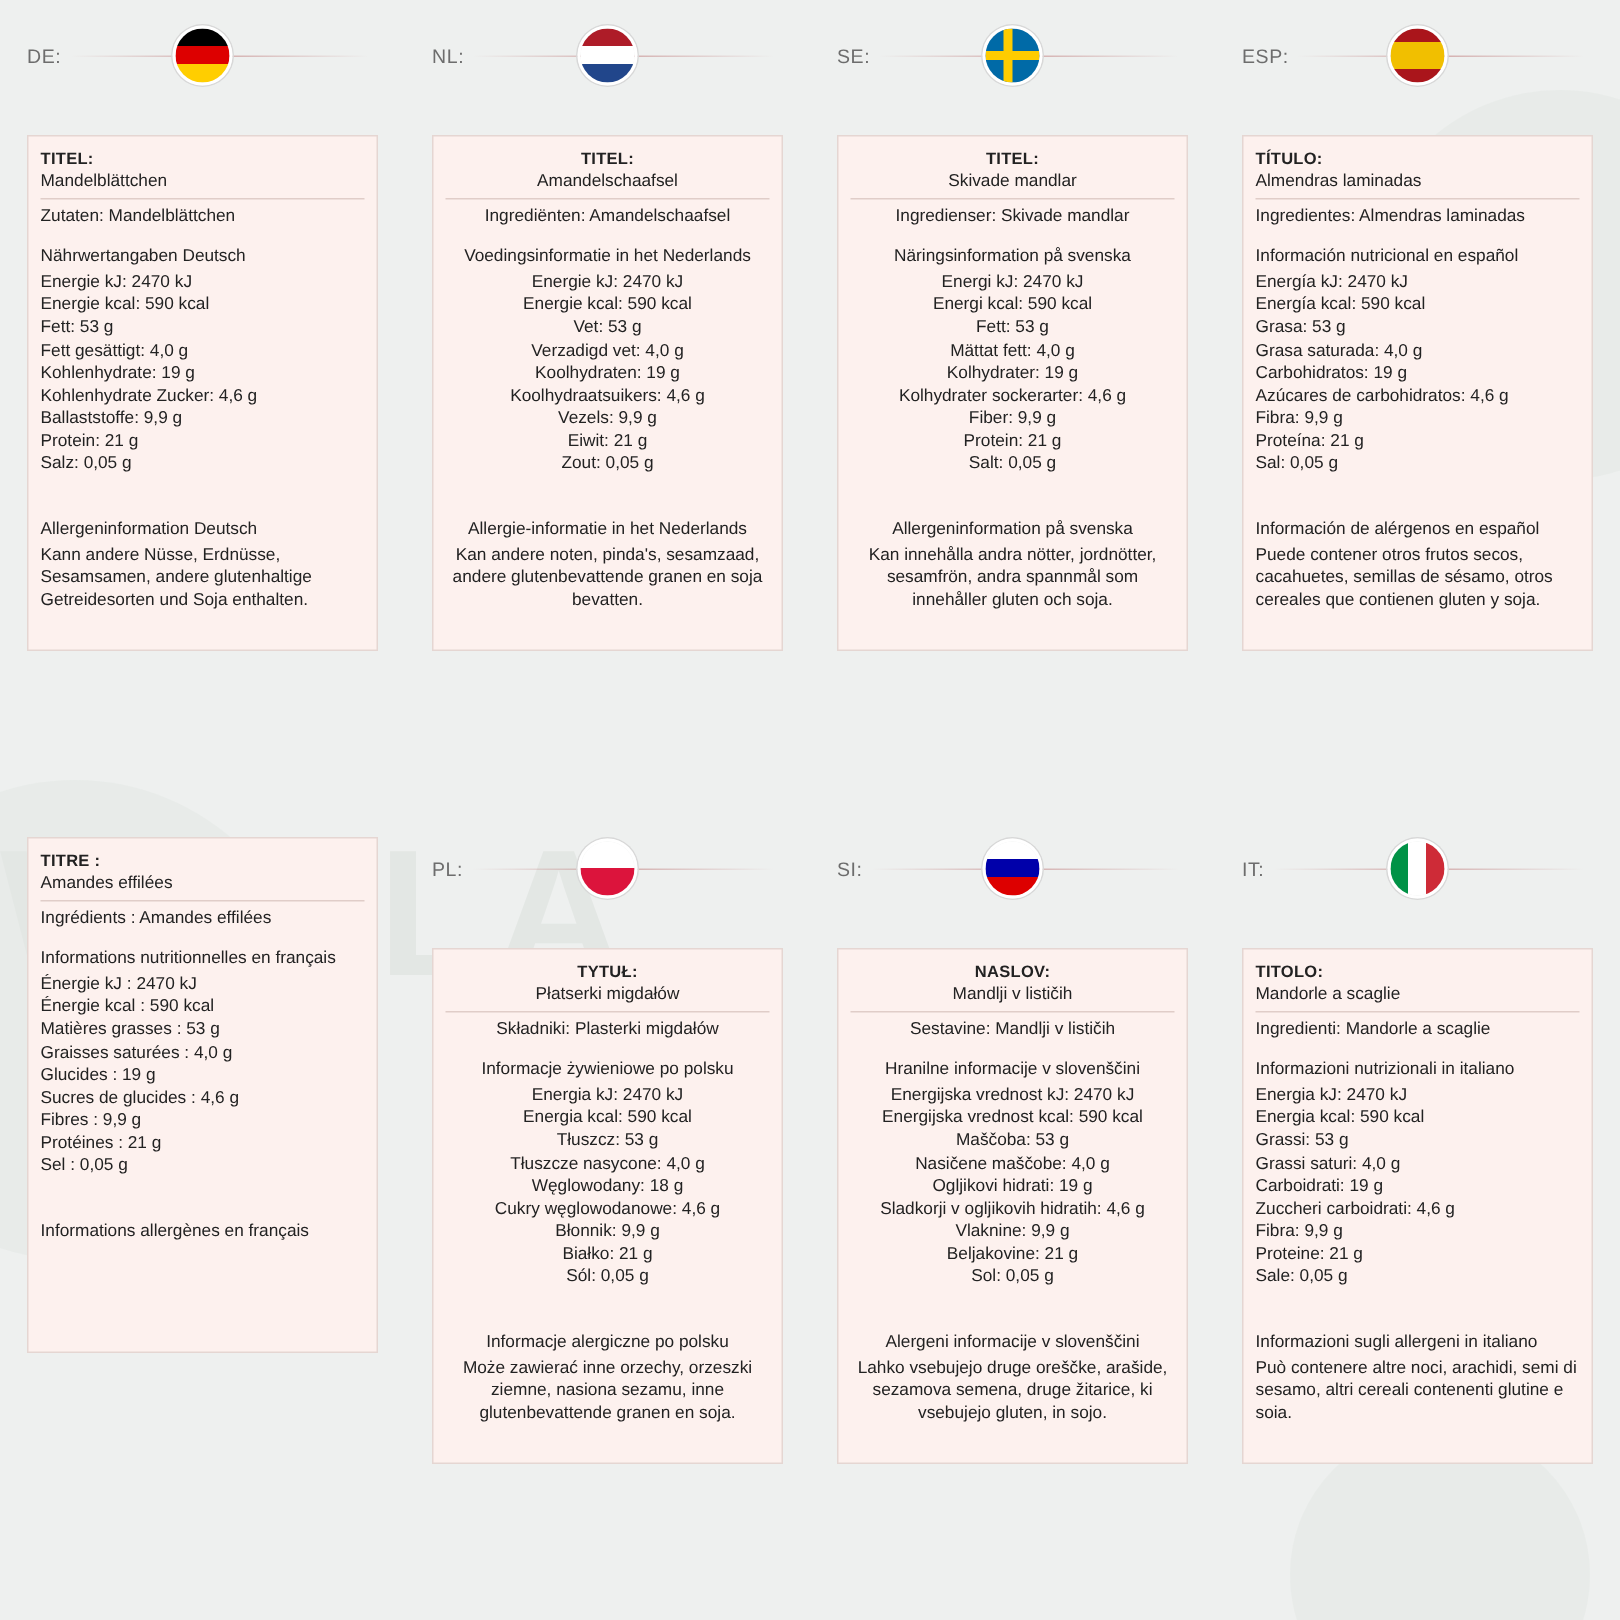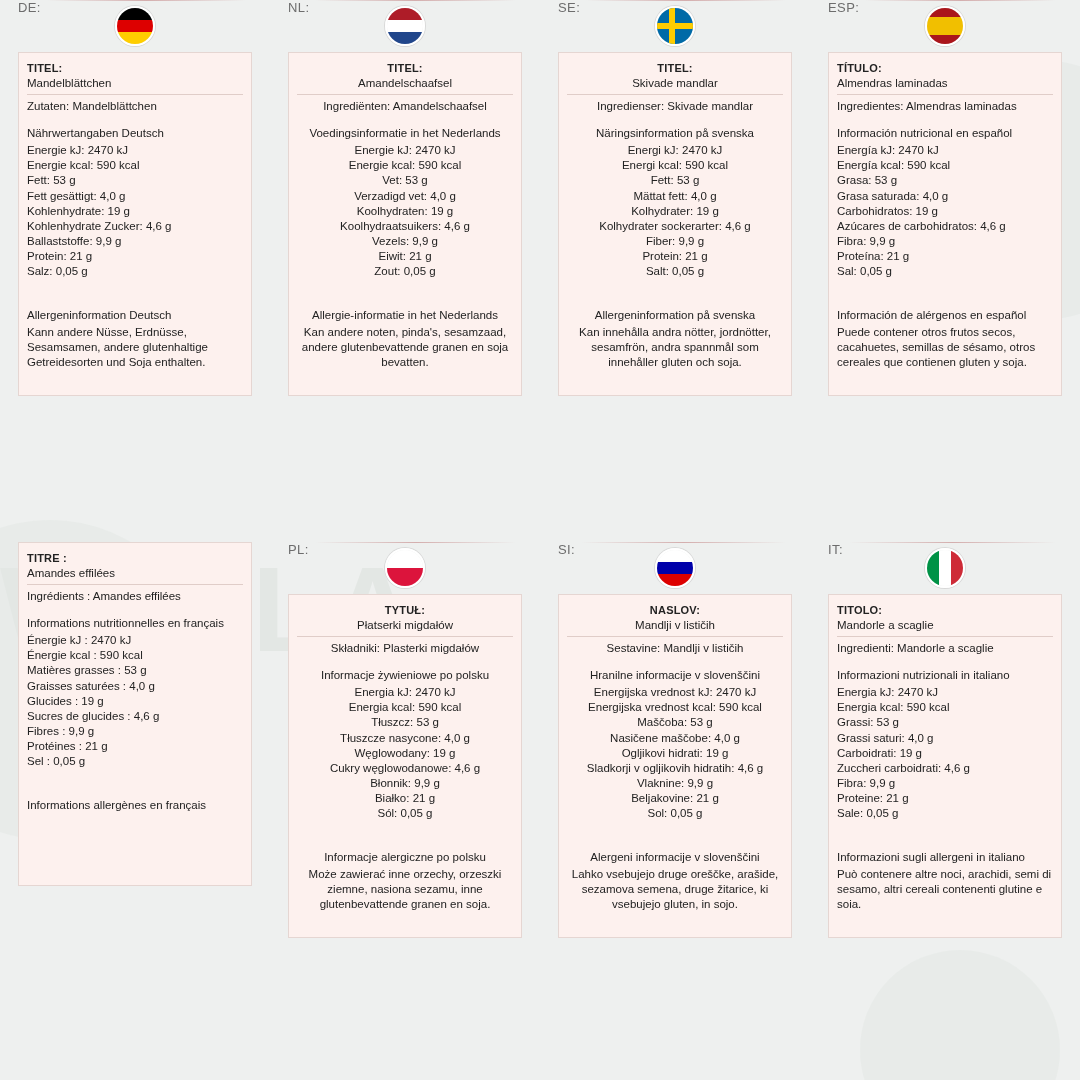--- a/index.html
+++ b/index.html
@@ -52,22 +52,23 @@
   }
 
   .cell {
     position: relative;
     padding: 0;
     box-sizing: border-box;
   }
 
   
   .cell-header {
-    height: 52px;
+    height: 74px;
     display: flex;
+    align-items: center;
     padding: 0 18px;
     box-sizing: border-box;
     position: relative;
   }
   .lang-code {
     font-size: 13px;
     color: #6d6d6d;
     letter-spacing: .4px;
     white-space: nowrap;
     z-index: 2;
@@ -90,21 +91,21 @@
     border: 2px solid #ffffff;
     box-shadow: 0 0 0 1px #d8d8d8;
     z-index: 3;
   }
   .flag > span { display: block; width: 100%; height: 100%; }
 
   
   .card {
     background: #fdf1ee;
     border: 1px solid #e5d6d2;
-    margin: 0 18px;
+    margin: 16px 18px;
     box-sizing: border-box;
     height: 344px;
     padding: 8px 8px 10px 8px;
     font-size: 11.5px;
     line-height: 1.32;
     color: #222;
     overflow: hidden;
   }
   .card .title-label {
     font-weight: bold;
@@ -309,21 +310,21 @@
     <div class="card align-center">
       <div class="title-label">TYTUŁ:</div>
       <div class="title-value">Płatserki migdałów</div>
       <div class="ingredients">Składniki: Plasterki migdałów</div>
       <div class="section-heading">Informacje żywieniowe po polsku</div>
       <div class="nutri-list">
         <div class="nutri-line">Energia kJ: 2470 kJ</div>
           <div class="nutri-line">Energia kcal: 590 kcal</div>
           <div class="nutri-line">Tłuszcz: 53 g</div>
           <div class="nutri-line">Tłuszcze nasycone: 4,0 g</div>
-          <div class="nutri-line">Węglowodany: 19 g</div>
+          <div class="nutri-line">Węglowodany: 18 g</div>
           <div class="nutri-line">Cukry węglowodanowe: 4,6 g</div>
           <div class="nutri-line">Błonnik: 9,9 g</div>
           <div class="nutri-line">Białko: 21 g</div>
           <div class="nutri-line">Sól: 0,05 g</div>
       </div>
       <div class="block-gap"></div>
       <div class="block-gap"></div>
       <div class="section-heading">Informacje alergiczne po polsku</div>
       <div class="allergen-line">Może zawierać inne orzechy, orzeszki ziemne, nasiona sezamu, inne glutenbevattende granen en soja.</div>
     </div>

